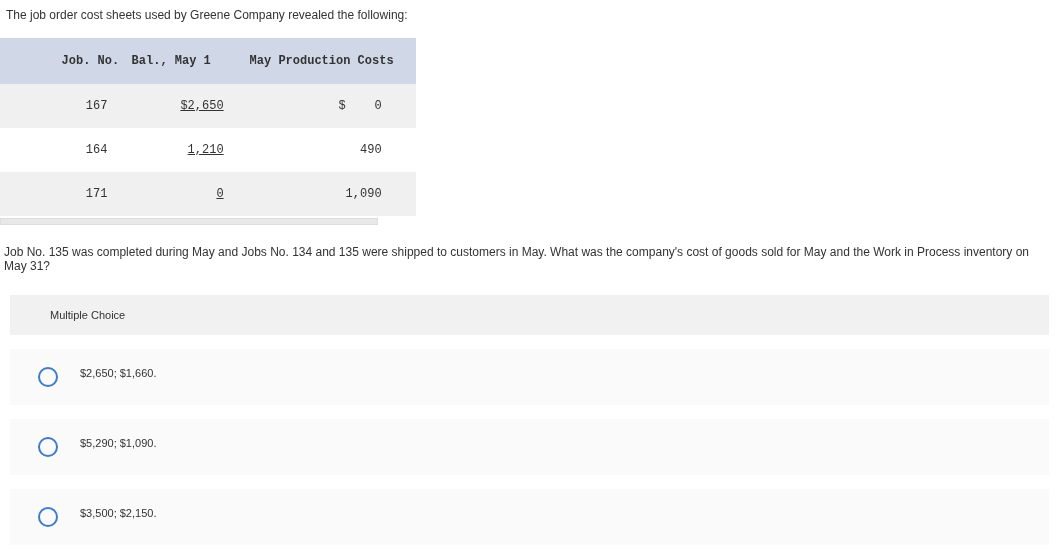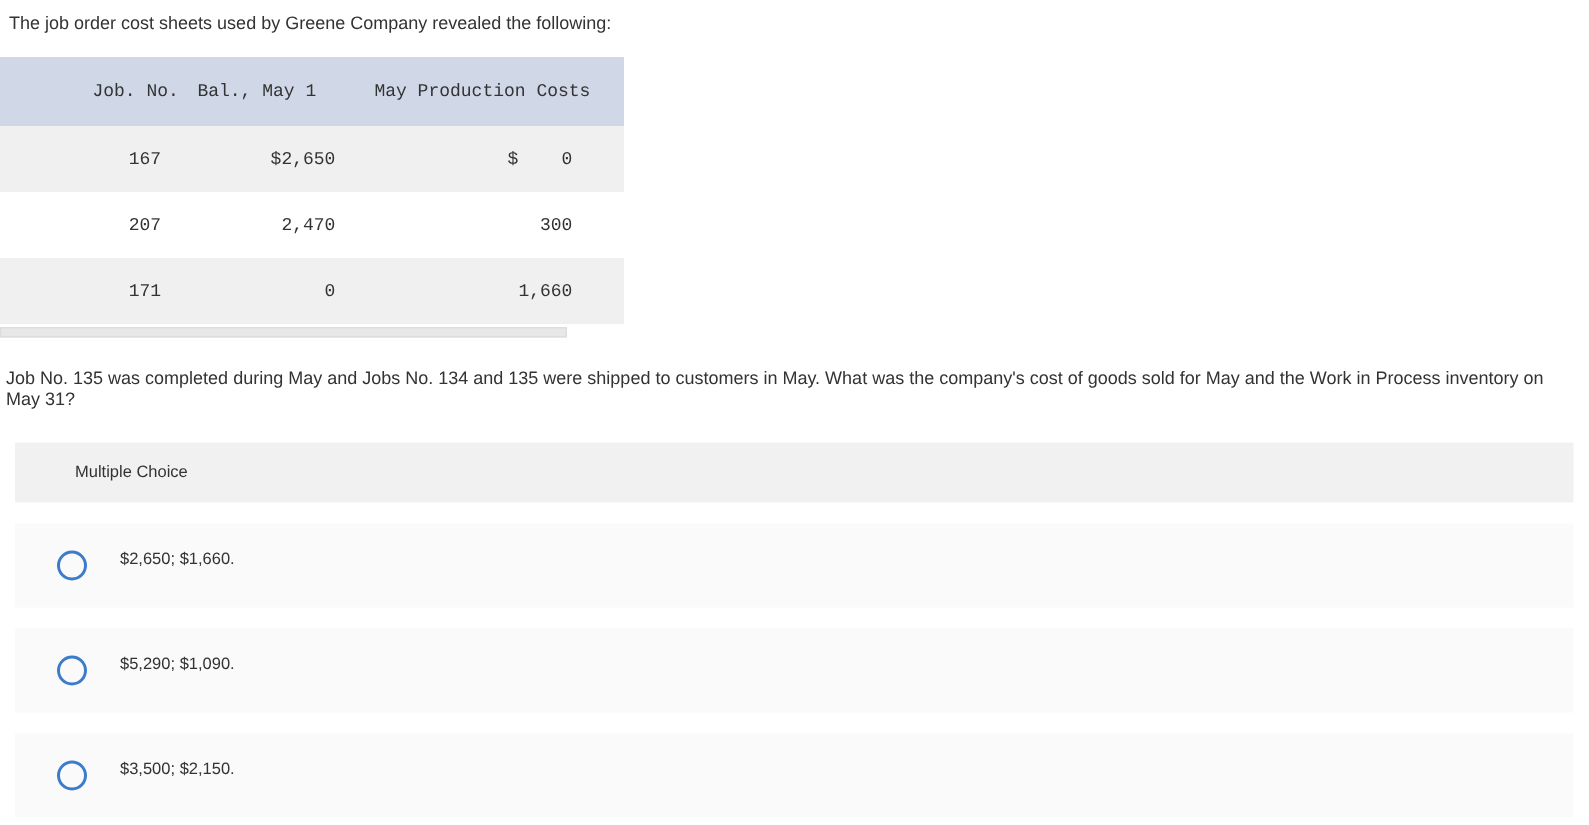--- a/index.html
+++ b/index.html
@@ -22,21 +22,21 @@
       margin: 8px 0 0 0;
     }
     .data-table {
       font-family: "Courier New", monospace;
       font-size: 12px;
       border-collapse: collapse;
       white-space: pre;
     }
     .data-table th {
       background: #d0d8e8;
-      font-weight: normal;
+      font-weight: bold;
       text-align: left;
       padding: 2px 4px;
     }
     .data-table tr:nth-child(even) td {
       background: #f0f0f0;
     }
     .data-table td {
       padding: 1px 4px;
     }
     .table-scroll-hint {
@@ -73,21 +73,21 @@
       border: 2px solid #3d7cc9;
       border-radius: 50%;
       flex-shrink: 0;
     }
     .option-label {
       font-size: 11px;
       color: #333;
     }
     
     .col-jobno { display:inline-block; width:70px; text-align:center; }
-    .col-bal   { display:inline-block; width:100px; text-align:right; padding-right:8px;}
+    .col-bal   { display:inline-block; width:100px; text-align:right; padding-right:8px;text-decoration:underline;}
     .col-prod  { display:inline-block; width:180px; text-align:right; padding-right:30px;}
     .hdr-jobno { display:inline-block; width:70px; }
     .hdr-bal   { display:inline-block; width:100px; }
     .hdr-prod  { display:inline-block; width:180px; text-align:center;}
   </style>
 </head>
 <body>
 
 <div class="question-intro">
   <span>The job order cost sheets used by Greene Company revealed the following:</span>
@@ -100,26 +100,26 @@
         <span class="hdr-jobno">Job. No.</span><span class="hdr-bal">Bal., May 1</span><span class="hdr-prod">May Production Costs</span>
       </th>
     </tr>
     <tr>
       <td>
         <span class="col-jobno">167</span><span class="col-bal">$2,650</span><span class="col-prod">$    0</span>
       </td>
     </tr>
     <tr>
       <td>
-        <span class="col-jobno">207</span><span class="col-bal">2,470</span><span class="col-prod">300</span>
+        <span class="col-jobno">164</span><span class="col-bal">1,210</span><span class="col-prod">490</span>
       </td>
     </tr>
     <tr>
       <td>
-        <span class="col-jobno">171</span><span class="col-bal">0</span><span class="col-prod">1,660</span>
+        <span class="col-jobno">171</span><span class="col-bal">0</span><span class="col-prod">1,090</span>
       </td>
     </tr>
   </tbody></table>
   <div class="table-scroll-hint"></div>
 </div>
 
 <div class="question-text">
   <span>Job No. 135 was completed during May and Jobs No. 134 and 135 were shipped to customers in May. What was the company's cost of goods sold for May and the Work in Process inventory on May 31?</span>
 </div>
 

